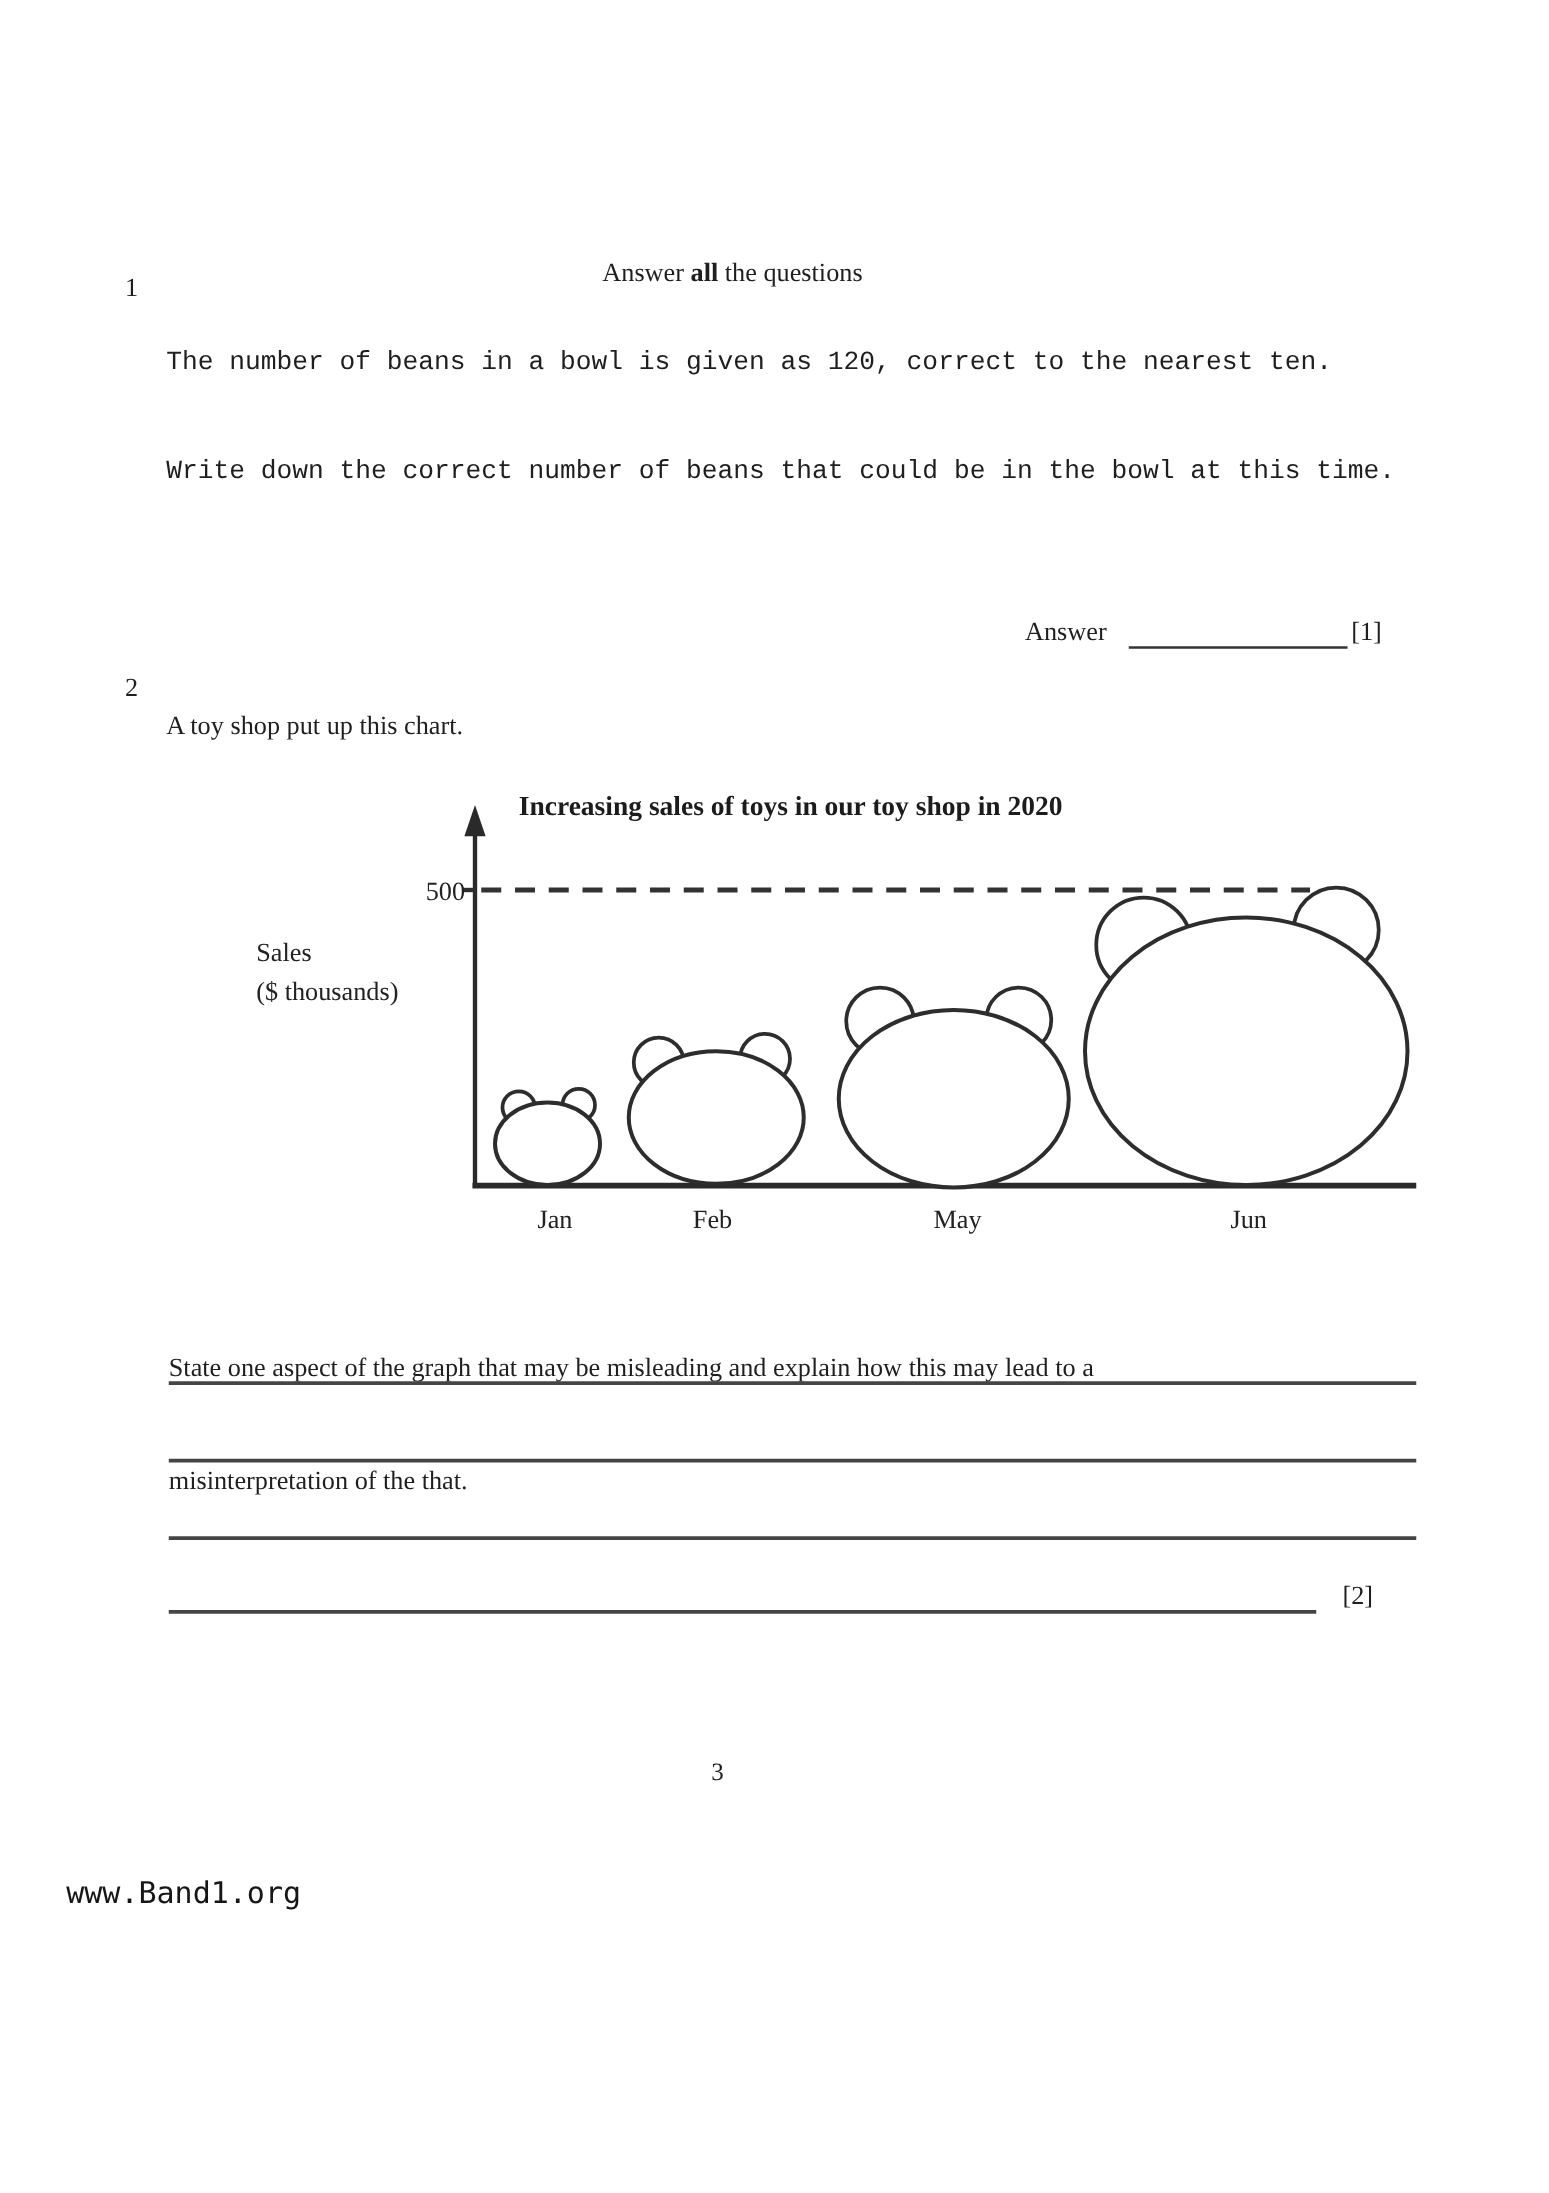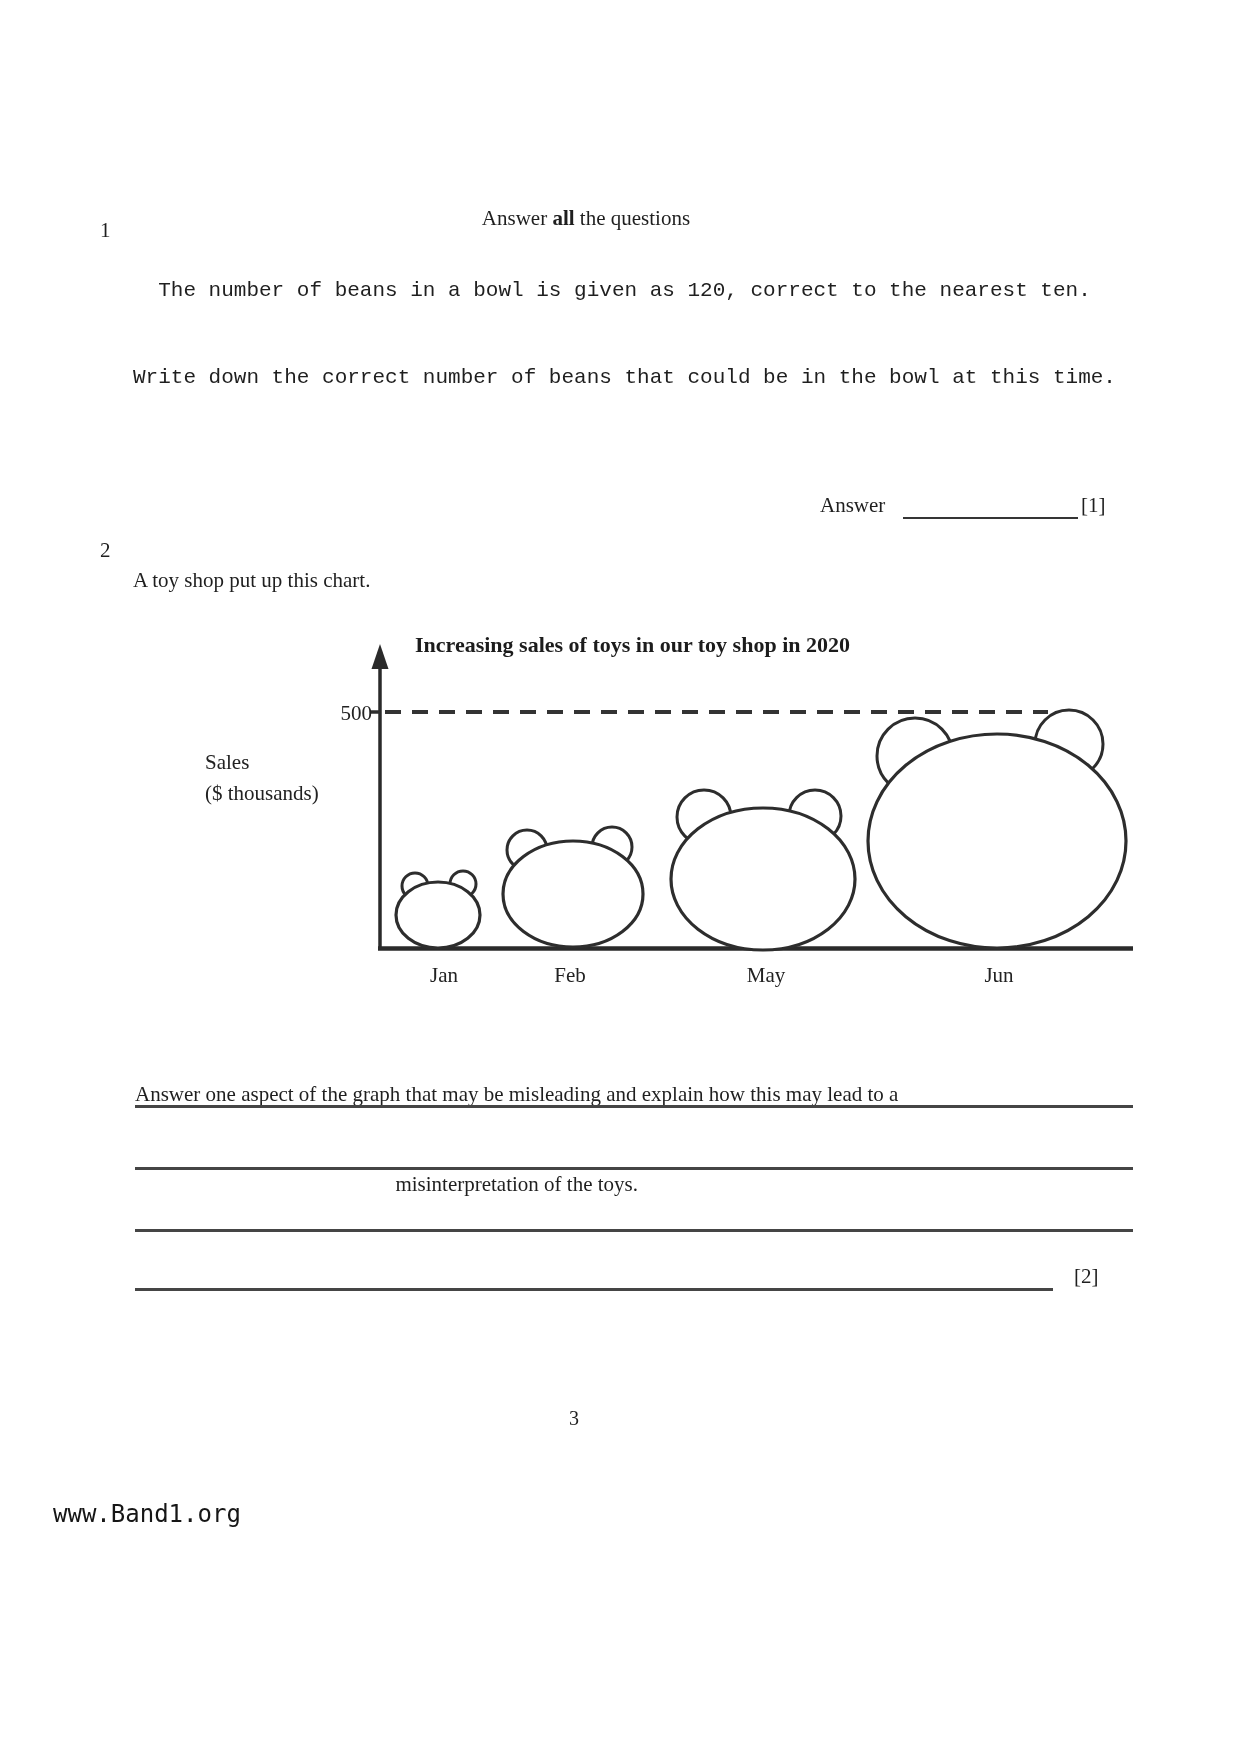--- a/index.html
+++ b/index.html
@@ -1,21 +1,21 @@
 <!DOCTYPE html>
 <html><head>
 <meta charset="utf-8">
 <style>
   html,body{margin:0;padding:0;background:#ffffff;}
   #page{
     position:relative;width:1239px;height:1754px;background:#ffffff;
     font-family:"Liberation Serif",serif;color:#1f1f1f;overflow:hidden;
   }
   .abs{position:absolute;white-space:pre;}
-  .t21{font-size:21px;line-height:29px;text-align:center;}
+  .t21{font-size:21px;line-height:29px;}
   .t20{font-size:20px;}
   .bold{font-weight:bold;}
   .qnum{font-size:21px;}
   .rule{position:absolute;height:0;border-top:3px solid #454545;}
   .blank{position:absolute;border-bottom:2.5px solid #353535;}
   #footer{
     font-family:"DejaVu Sans Mono",monospace;font-size:24px;font-weight:400;color:#161616;
   }
   svg text{fill:#222222;font-family:"Liberation Serif",serif;}
   .chart-label{font-size:21px;}
@@ -72,22 +72,22 @@
         <circle cx="704" cy="817" r="27" fill="#ffffff" stroke="#2d2d2d" stroke-width="3"></circle>
         <circle cx="815" cy="816" r="26" fill="#ffffff" stroke="#2d2d2d" stroke-width="3"></circle>
         <ellipse cx="763" cy="879" rx="92" ry="71" fill="#ffffff" stroke="#2d2d2d" stroke-width="3.2"></ellipse>
         <circle cx="915" cy="756" r="38" fill="#ffffff" stroke="#2d2d2d" stroke-width="3"></circle>
         <circle cx="1069" cy="744" r="34" fill="#ffffff" stroke="#2d2d2d" stroke-width="3"></circle>
         <ellipse cx="997" cy="841" rx="129" ry="107" fill="#ffffff" stroke="#2d2d2d" stroke-width="3.2"></ellipse>
       </g>
   </svg>
 
   <div class="abs t21" style="left:135px;top:1019px;line-height:30px;">
-    <div>Answer one aspect of the graph that may be misleading and explain how this may lead to a</div>
-    <div>misinterpretation of the toys.</div>
+    <div>State one aspect of the graph that may be misleading and explain how this may lead to a</div>
+    <div>misinterpretation of the that.</div>
   </div>
 
   <div class="rule" style="left:135px;top:1105px;width:998px;"></div>
   <div class="rule" style="left:135px;top:1167px;width:998px;"></div>
   <div class="rule" style="left:135px;top:1229px;width:998px;"></div>
   <div class="rule" style="left:135px;top:1288px;width:918px;"></div>
   <div class="abs t21" style="left:1074px;top:1262px;">[2]</div>
 
   <div class="abs t20" style="left:569px;top:1407px;">3</div>
 

